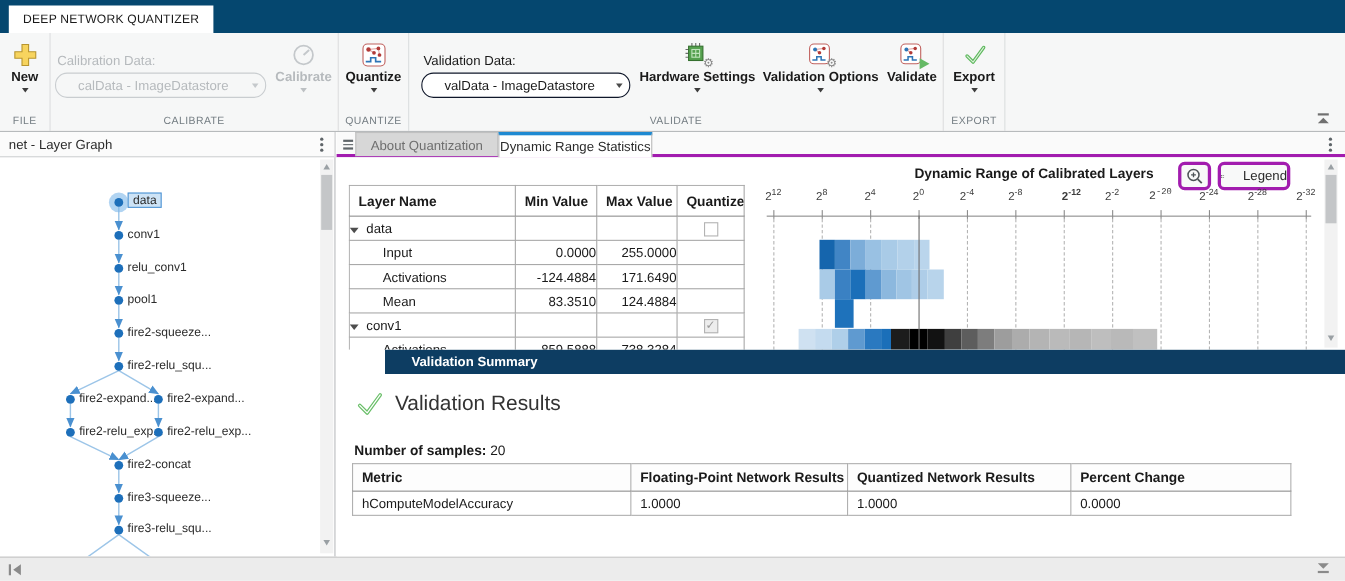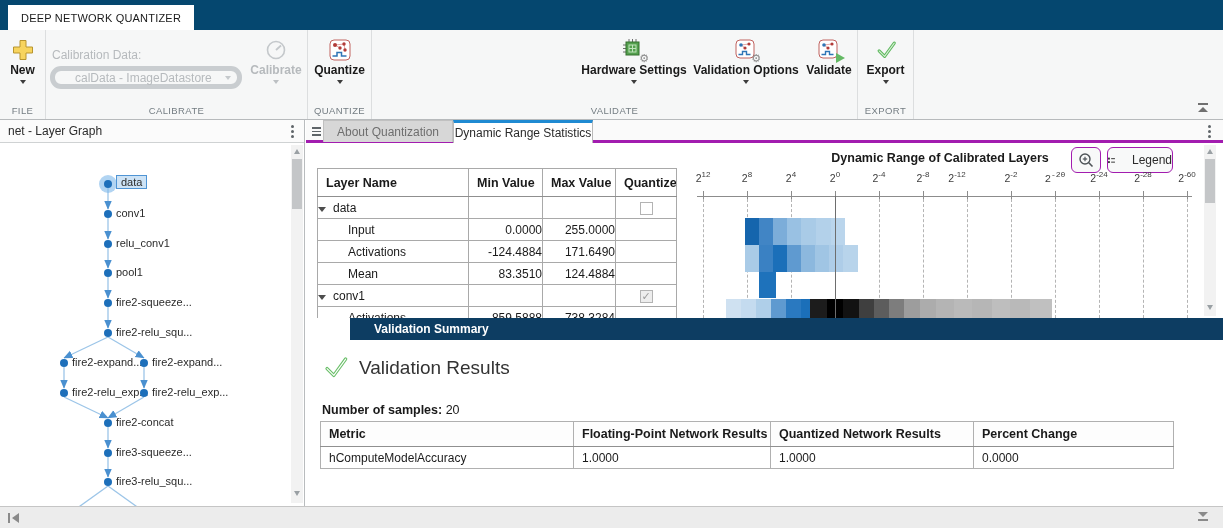--- a/index.html
+++ b/index.html
@@ -17,21 +17,21 @@
   .tsec{position:relative;height:100%;border-right:1px solid #dcdedf;box-sizing:border-box;flex:0 0 auto;}
   .tsec-label{position:absolute;bottom:3px;left:0;width:100%;text-align:center;font-size:9.5px;
               color:#747d83;letter-spacing:.4px;}
   .bigbtn{display:flex;flex-direction:column;align-items:center;gap:3px;padding-top:9px;
           font-size:12px;color:#1a1a1a;cursor:default;}
   .bigbtn .lbl{line-height:13px;white-space:nowrap;font-weight:bold;}
   .dd{width:0;height:0;border-left:3.5px solid transparent;border-right:3.5px solid transparent;
       border-top:4px solid #3c3c3c;}
   .dis .dd{border-top-color:#bcc0c3;}
   .dis, .dis .lbl{color:#b6babd;}
-  .combo{height:23px;background:#fff;border:5px solid #0f172a;border-radius:11px;display:flex;
+  .combo{height:23px;background:#fff;border:1px solid #0f172a;border-radius:11px;display:flex;
          align-items:center;padding:0 6px 0 20px;box-sizing:border-box;font-size:12px;justify-content:space-between;}
   .combo .dd{border-top-color:#4a4a4a;}
   .combo.dis-c{background:#f6f7f7;border-color:#c9cdd0;color:#b6babd;}
   .combo.dis-c .dd{border-top-color:#c5c9cc;}
   .fieldlbl{font-size:12px;margin:4px 0 4px 2px;}
   .collapse-ribbon{position:absolute;right:14px;bottom:6px;width:12px;height:10px;}
   .collapse-ribbon .bar{position:absolute;top:0;left:1px;width:10px;height:2px;background:#707070;}
   .collapse-ribbon .tri{position:absolute;top:4px;left:1px;width:0;height:0;
       border-left:5px solid transparent;border-right:5px solid transparent;border-bottom:5px solid #707070;}
 
@@ -90,21 +90,21 @@
   .grp-tri{display:inline-block;width:0;height:0;border-left:4px solid transparent;border-right:4px solid transparent;
            border-top:5px solid #4d4d4d;margin-right:7px;}
   .cbx{display:inline-block;width:13px;height:13px;border:1px solid #b3b3b3;background:#fff;box-sizing:border-box;
        vertical-align:middle;line-height:11px;text-align:center;font-size:11px;color:#9a9a9a;}
   .cbx.on{background:#ededed;}
   td.qcell{text-align:center;}
 
   
   .heatmap{position:absolute;left:384px;top:0;width:517px;height:175px;overflow:hidden;}
   .hm-title{position:absolute;left:60px;top:8px;width:380px;text-align:center;font-weight:bold;font-size:12.5px;color:#1a1a1a;}
-  .hm-btn{position:absolute;top:4px;height:26px;border:1px solid #a21caf;border-radius:6px;background:#f8f9f9;
+  .hm-btn{position:absolute;top:4px;height:26px;border:3px solid #a21caf;border-radius:6px;background:#f8f9f9;
           display:flex;align-items:center;justify-content:center;gap:17px;font-size:12px;color:#2b2b2b;box-sizing:border-box;}
   .axis-lab{position:absolute;top:27px;font-size:10.5px;color:#3c3c3c;transform:translateX(-50%);white-space:nowrap;}
   .axis-lab sup{font-size:8px;}
   .axis-line{position:absolute;left:7px;top:53px;width:495px;height:0;border-top:1px solid #8c8c8c;}
   .tick{position:absolute;top:48px;width:0;height:8px;border-left:1px solid #8c8c8c;}
   .gridline{position:absolute;top:56px;height:119px;width:0;border-left:1px dashed #b4b4b4;}
   .zeroline{position:absolute;top:53px;height:122px;width:0;border-left:1.5px solid #6e6e6e;z-index:3;}
   .heat-cell{position:absolute;z-index:2;}
 
   
@@ -198,20 +198,27 @@
               <path d="M3.5 17 h4.5 v-3.5 h4.5 v3.5 h5" fill="none" stroke="#2e75b6" stroke-width="1.5"></path>
             </svg>
         </span>
         <span class="lbl">Quantize</span>
         <span class="dd"></span>
       </div>
       <div class="tsec-label">QUANTIZE</div>
     </div>
 
     <div class="tsec" style="width:486px;">
+      <div style="position:absolute;left:11px;top:14px;width:200px;">
+        <div class="fieldlbl">Validation Data:</div>
+        <div class="combo" style="width:190px;">
+          <span>valData - ImageDatastore</span>
+          <span class="dd"></span>
+        </div>
+      </div>
       <div class="bigbtn" style="position:absolute;left:210px;top:0;width:104px;">
         <span class="icon22">
           <svg width="22" height="22" viewBox="0 0 22 22">
               <line x1="6" y1="0" x2="6" y2="3" stroke="#6c6c6c"></line>
               <line x1="9.5" y1="0" x2="9.5" y2="3" stroke="#6c6c6c"></line>
               <line x1="13" y1="0" x2="13" y2="3" stroke="#6c6c6c"></line>
               <line x1="0" y1="6" x2="3" y2="6" stroke="#6c6c6c"></line>
               <line x1="0" y1="9.5" x2="3" y2="9.5" stroke="#6c6c6c"></line>
               <line x1="0" y1="13" x2="3" y2="13" stroke="#6c6c6c"></line>
               <rect x="3" y="3" width="13" height="13" fill="#54a04e" stroke="#35702f"></rect>
@@ -486,36 +493,36 @@
             <span class="gridline" style="left: 101px;"></span>
             <span class="axis-lab" style="left: 145px;">2<sup>0</sup></span>
             <span class="tick" style="left: 145px;"></span>
             <span class="zeroline" style="left: 145px;"></span>
             <span class="axis-lab" style="left: 189px;">2<sup>-4</sup></span>
             <span class="tick" style="left: 189px;"></span>
             <span class="gridline" style="left: 189px;"></span>
             <span class="axis-lab" style="left: 233px;">2<sup>-8</sup></span>
             <span class="tick" style="left: 233px;"></span>
             <span class="gridline" style="left: 233px;"></span>
-            <span class="axis-lab" style="left: 267px;">2<sup>-12</sup></span>
+            <span class="axis-lab" style="left: 284px; font-weight: bold;">2<sup>-12</sup></span>
             <span class="tick" style="left: 277px;"></span>
             <span class="gridline" style="left: 277px;"></span>
             <span class="axis-lab" style="left: 321px;">2<sup>-2</sup></span>
             <span class="tick" style="left: 321px;"></span>
             <span class="gridline" style="left: 321px;"></span>
             <span class="axis-lab" style="left: 365px; font-family: Liberation Mono, monospace;">2<sup>-20</sup></span>
             <span class="tick" style="left: 365px;"></span>
             <span class="gridline" style="left: 365px;"></span>
             <span class="axis-lab" style="left: 409px;">2<sup>-24</sup></span>
             <span class="tick" style="left: 409px;"></span>
             <span class="gridline" style="left: 409px;"></span>
             <span class="axis-lab" style="left: 453px;">2<sup>-28</sup></span>
             <span class="tick" style="left: 453px;"></span>
             <span class="gridline" style="left: 453px;"></span>
-            <span class="axis-lab" style="left: 497px;">2<sup>-60</sup></span>
+            <span class="axis-lab" style="left: 497px;">2<sup>-32</sup></span>
             <span class="tick" style="left: 497px;"></span>
             <span class="gridline" style="left: 497px;"></span>
             <span class="heat-cell" style="left: 55px; top: 75px; width: 14px; height: 27px; background: rgb(21, 101, 173);"></span>
             <span class="heat-cell" style="left: 69px; top: 75px; width: 14px; height: 27px; background: rgb(65, 133, 197);"></span>
             <span class="heat-cell" style="left: 83px; top: 75px; width: 14px; height: 27px; background: rgb(124, 173, 217);"></span>
             <span class="heat-cell" style="left: 97px; top: 75px; width: 14px; height: 27px; background: rgb(153, 193, 227);"></span>
             <span class="heat-cell" style="left: 111px; top: 75px; width: 15px; height: 27px; background: rgb(169, 203, 231);"></span>
             <span class="heat-cell" style="left: 126px; top: 75px; width: 15px; height: 27px; background: rgb(179, 209, 234);"></span>
             <span class="heat-cell" style="left: 141px; top: 75px; width: 14px; height: 27px; background: rgb(186, 213, 236);"></span>
             <span class="heat-cell" style="left: 55px; top: 102px; width: 14px; height: 27px; background: rgb(169, 203, 231);"></span>

